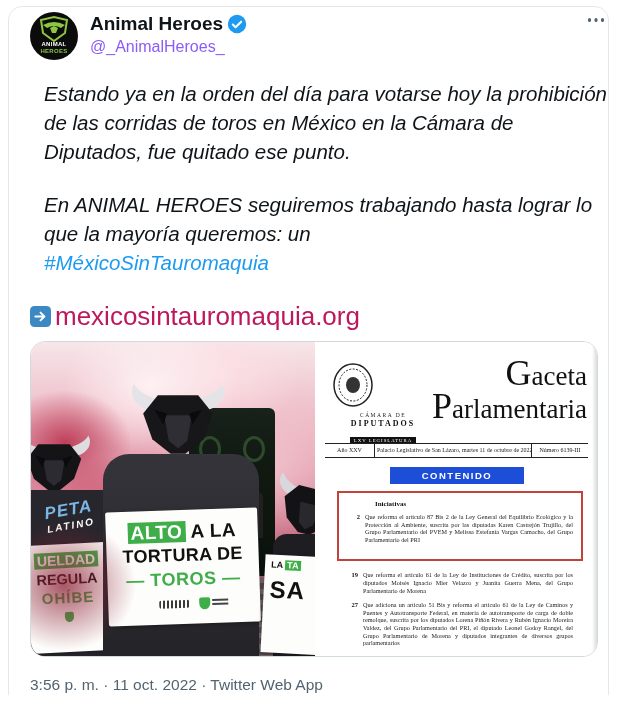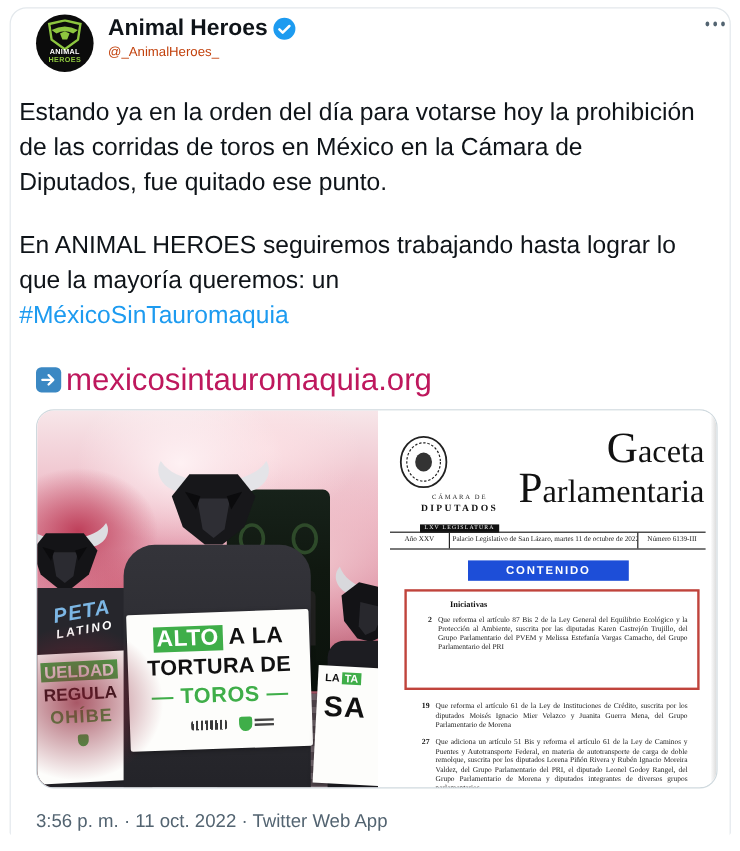--- a/index.html
+++ b/index.html
@@ -11,26 +11,26 @@
   
   .card { left:8px; top:6px; width:601px; height:712px; border:1px solid #e3e8ec; border-radius:14px; background:#fff; }
 
   
   .avatar { left:30px; top:12px; width:48px; height:48px; border-radius:50%; background:#0b0b0b; overflow:hidden; }
   .avatar svg { position:absolute; left:9px; top:4px; }
   .avatar .av-t1 { position:absolute; left:0; right:0; top:29px; text-align:center; font-size:6px; font-weight:bold; color:#fff; letter-spacing:.3px; }
   .avatar .av-t2 { position:absolute; left:0; right:0; top:36px; text-align:center; font-size:6px; font-weight:bold; color:#8dc63f; letter-spacing:.3px; }
   .name-row { left:90px; top:13px; display:flex; align-items:center; gap:4px; }
   .disp-name { font-size:19px; font-weight:bold; color:#0f1419; }
-  .handle { left:90px; top:38px; font-size:11px; color:#c2410c; }
+  .handle { left:90px; top:38px; font-size:16px; color:#8b5cf6; }
   .more { right:26px; top:18px; width:3.5px; height:3.5px; border-radius:50%; background:#536471;
           box-shadow:6.5px 0 0 #536471, 13px 0 0 #536471; }
 
   
-  .ttext { left:16px; width:564px; font-size:20.5px; line-height:29px; color:#0f1419; }
+  .ttext { left:44px; width:564px; font-size:20.5px; line-height:29px; color:#0f1419;font-style:italic; }
   .p1 { top:79px; }
   .p2 { top:190px; }
   .hashtag { top:248px; color:#1d9bf0; }
   .linkrow { left:30px; top:301px; display:flex; align-items:center; gap:4px; }
   .linkicon { width:21px; height:21px; background:#3b88c3; border-radius:4.5px; display:flex; align-items:center; justify-content:center; }
   .linktext { font-size:26px; color:#be185d; }
 
   
   .media { left:30px; top:341px; width:568px; height:316px; border:1px solid #cfd9de; border-radius:15px;
            overflow:hidden; display:flex; background:#fff; }
@@ -101,21 +101,21 @@
   .gtitle div { font-size:27px; line-height:30px; }
   .gtitle div::first-letter { font-size:36px; }
   .meta { left:8px; right:9px; top:101px; display:flex; border-top:1.2px solid #222; border-bottom:1.2px solid #222; }
   .meta > div { font-size:6px; line-height:13px; text-align:center; white-space:nowrap; overflow:hidden; color:#222; }
   .meta .mc1 { width:50px; border-right:1px solid #222; flex:none; }
   .meta .mc2 { flex:1; border-right:1px solid #222; padding:0 2px; }
   .meta .mc3 { width:56px; flex:none; }
   .contenido { left:26%; top:125px; width:48%; background:#1d4ed8; color:#fff; text-align:center;
                font-family:"Liberation Sans", sans-serif; font-size:9.5px; font-weight:bold; letter-spacing:1.5px; padding:3px 0; }
   .doc-flow { left:20px; right:14px; top:149px; }
-  .redbox { border:2px solid #c0443c; padding:7px 8px 23px 8px; }
+  .redbox { border:2px solid #c0443c; padding:7px 8px 9px 8px; }
   .sec-title { margin-left:28px; font-size:7px; font-weight:bold; color:#111; margin-bottom:5px; }
   .doc-item { display:flex; margin-bottom:7px; }
   .doc-item .num { width:13px; text-align:right; font-size:6.5px; font-weight:bold; flex:none; margin-right:5px; line-height:7.6px; color:#111; }
   .doc-item .itext { flex:1; font-size:6.2px; line-height:7.6px; text-align:justify; color:#222; }
   .doc-rest { padding:10px 10px 0 8px; }
   .annex { left:0; right:0; bottom:12px; text-align:center; font-family:"Liberation Serif", serif; font-size:19px; color:#111; }
 
   
   .footer { left:30px; top:676px; font-size:15.5px; color:#536471; }
 </style>

